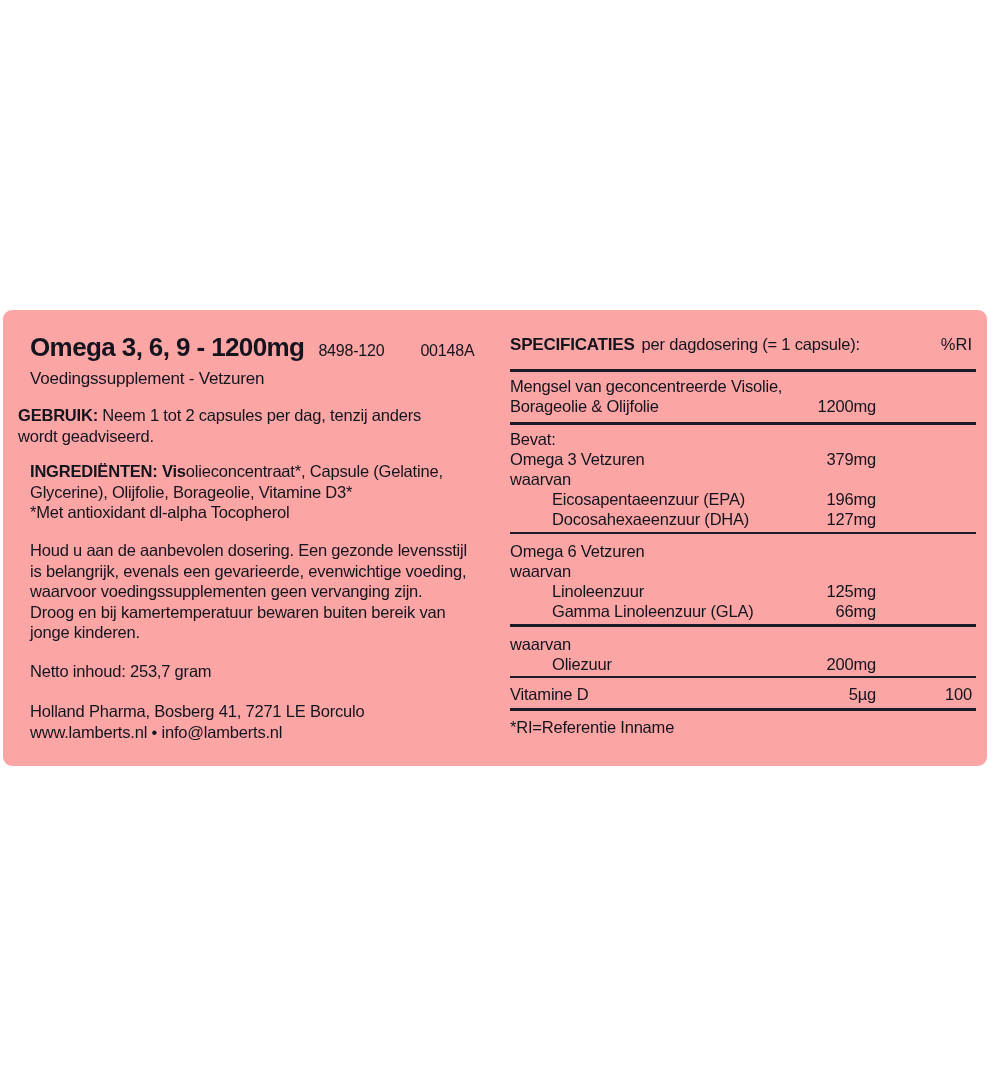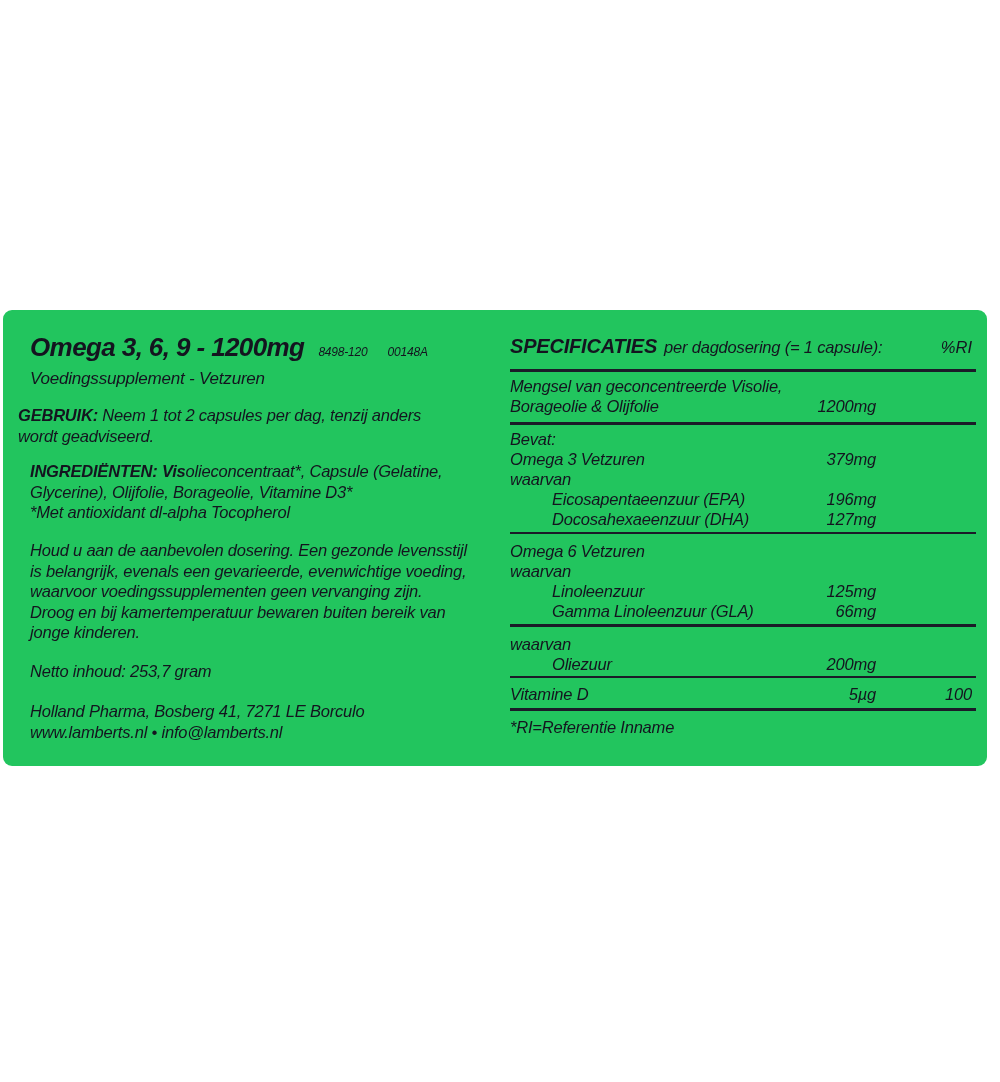--- a/index.html
+++ b/index.html
@@ -8,44 +8,43 @@
     background: #ffffff;
     font-family: "Liberation Sans", sans-serif;
     color: #14141f;
     position: relative;
     overflow: hidden;
   }
   .label-card {
     position: absolute;
     left: 3px; top: 310px;
     width: 984px; height: 456px;
-    background: #22c55e;
+    background: #fca5a5;
     border-radius: 9px;
-    font-style: italic;
   }
   .abs { position: absolute; white-space: nowrap; }
   .title-row { top: 22px; left: 27px; display: flex; align-items: baseline; }
   .product-title {
     font-size: 26px; font-weight: bold; letter-spacing: -0.6px;
   }
-  .code { font-size: 12px; letter-spacing: -0.2px; }
+  .code { font-size: 16px; letter-spacing: -0.2px; }
   .code.c1 { margin-left: 14px; }
-  .code.c2 { margin-left: 20px; }
+  .code.c2 { margin-left: 36px; }
   .subtitle { top: 59px; left: 27px; font-size: 17px; letter-spacing: -0.2px; }
   .body-block { font-size: 16.5px; line-height: 20.5px; letter-spacing: -0.2px; }
   .blk-gebruik { top: 95px; left: 15px; }
   .blk-ingredienten { top: 151px; left: 27px; }
   .blk-dosering { top: 230px; left: 27px; }
   .blk-netto { top: 351px; left: 27px; }
   .blk-address { top: 391px; left: 27px; }
   .b { font-weight: bold; }
   
   .specs-col { position: absolute; left: 507px; top: 25px; width: 466px; }
   .specs-heading { display: flex; align-items: baseline; height: 34px; }
-  .specs-heading .hb { font-size: 20px; font-weight: bold; letter-spacing: -0.2px; }
+  .specs-heading .hb { font-size: 17px; font-weight: bold; letter-spacing: -0.2px; }
   .specs-heading .hr2 { font-size: 16.5px; margin-left: 7px; letter-spacing: -0.2px; flex: 1; }
   .specs-heading .ri-h { font-size: 16.5px; text-align: center; padding-right: 4px; }
   .rule { background: #1b1b28; width: 100%; }
   .rule.thick { height: 3px; }
   .rule.thin { height: 2.5px; }
   .m3 { margin-top: 3px; } .m4 { margin-top: 4px; justify-content: flex-end; } .m6 { margin-top: 6px; }
   .m7 { margin-top: 7px; } .m2 { margin-top: 2px; }
   .trow { display: flex; line-height: 20px; font-size: 16.5px; letter-spacing: -0.2px; }
   .trow .nm { flex: 1; white-space: nowrap; }
   .trow .nm.indent { padding-left: 42px; }

